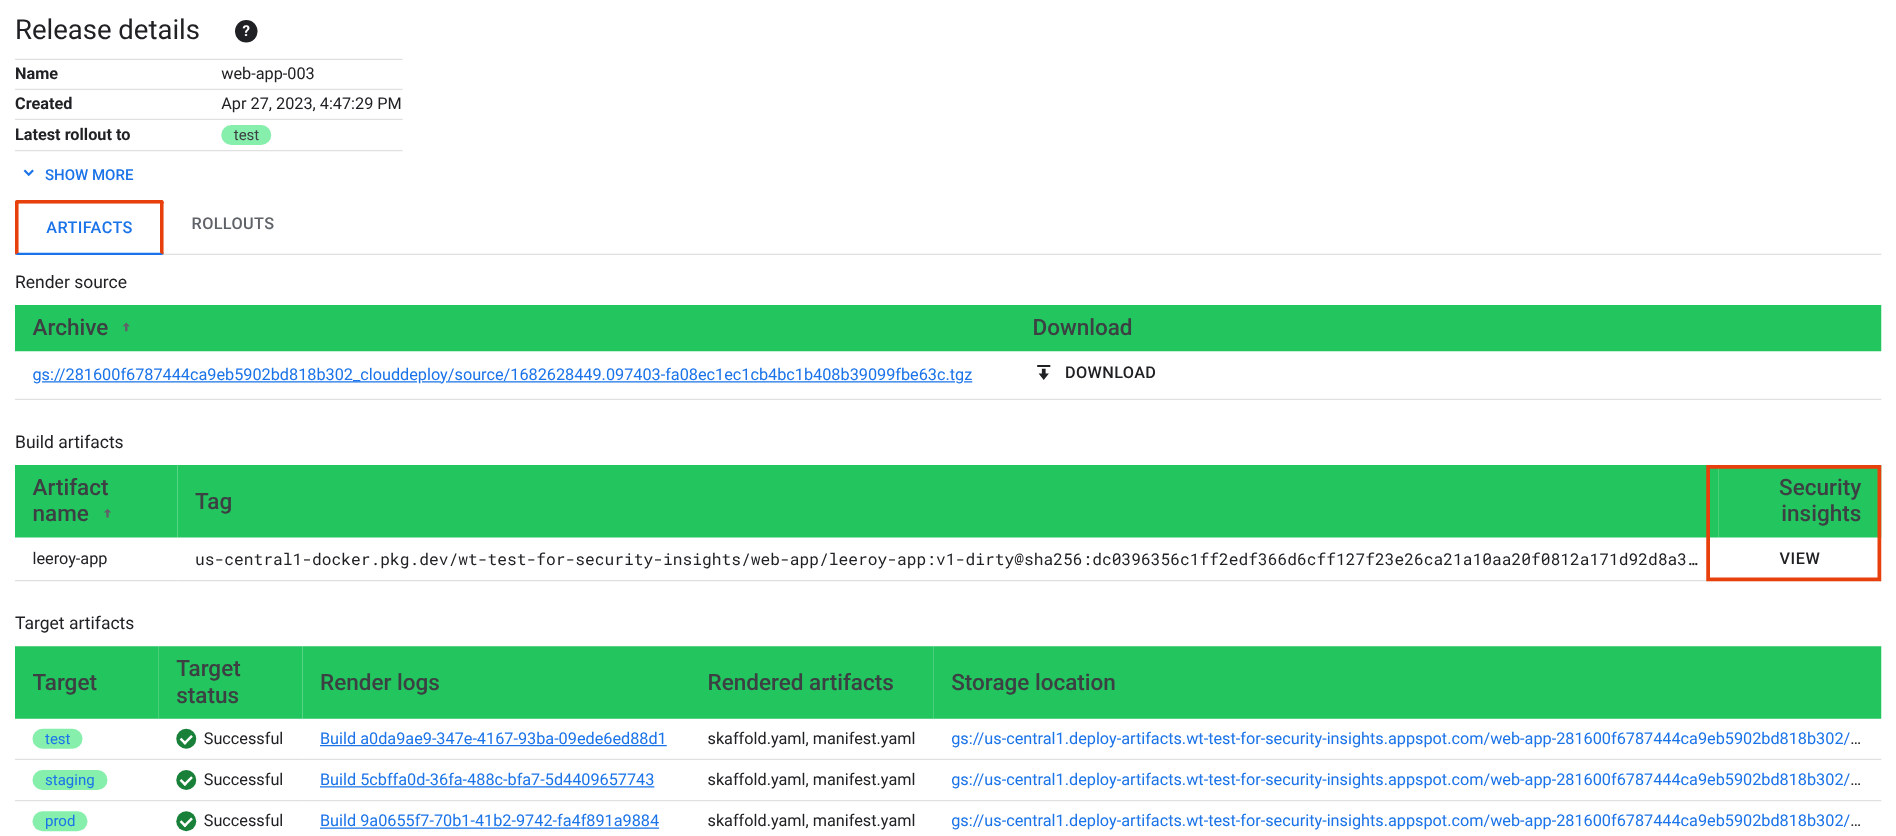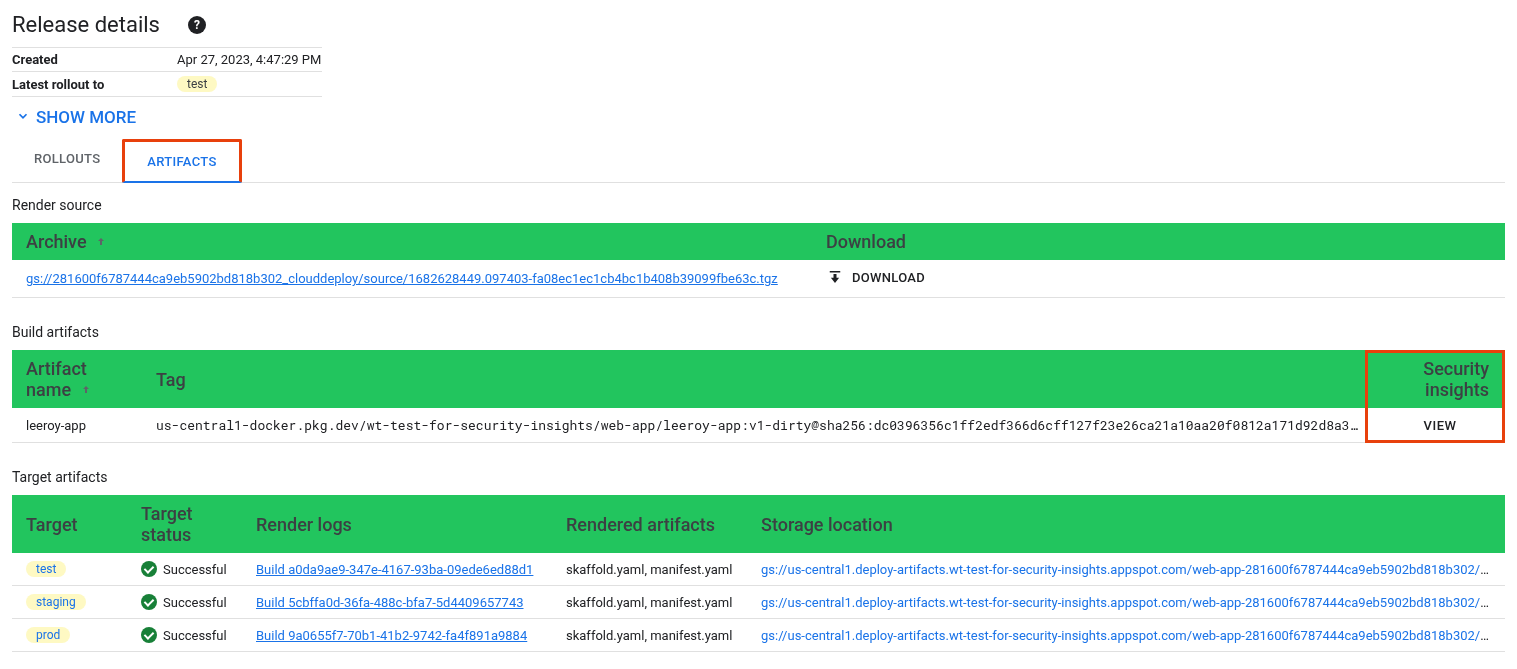--- a/index.html
+++ b/index.html
@@ -42,33 +42,33 @@
       align-items: center;
     }
     .details-key {
       width: 165px;
       font-weight: 700;
       font-size: 13px;
     }
     .details-val { flex: 1; font-size: 13px; }
     .chip {
       display: inline-block;
-      background: #fef9c3;
+      background: #86efac;
       border-radius: 10px;
       padding: 1px 10px;
       font-size: 12px;
       color: #3c4043;
     }
     .chip-link { color: #1a73e8; cursor: pointer; }
     .show-more {
       display: flex;
       align-items: center;
       gap: 6px;
       color: #1a73e8;
-      font-size: 17px;
+      font-size: 12px;
       font-weight: 500;
       padding: 10px 4px 12px 4px;
       cursor: pointer;
     }
     .tabs {
       display: flex;
       border-bottom: 1px solid #e0e0e0;
       margin-bottom: 14px;
     }
     .tab {
@@ -169,20 +169,24 @@
 </head>
 <body>
 
 <div class="page-title">
   <span>Release details</span>
   <span class="help-icon">?</span>
 </div>
 
 <div class="details-table">
   <div class="details-row">
+    <div class="details-key">Name</div>
+    <div class="details-val">web-app-003</div>
+  </div>
+  <div class="details-row">
     <div class="details-key">Created</div>
     <div class="details-val">Apr 27, 2023, 4:47:29 PM</div>
   </div>
   <div class="details-row">
     <div class="details-key">Latest rollout to</div>
     <div class="details-val">
       <span class="chip">test</span>
     </div>
   </div>
 </div>
@@ -190,22 +194,22 @@
 <div class="show-more">
   <span class="chevron-wrap">
     <svg viewBox="0 0 24 24" fill="none" stroke="#1a73e8" stroke-width="3">
         <polyline points="6 9 12 15 18 9"></polyline>
       </svg>
   </span>
   <span>SHOW MORE</span>
 </div>
 
 <div class="tabs">
+  <div class="tab active highlight-box">ARTIFACTS</div>
   <div class="tab">ROLLOUTS</div>
-  <div class="tab active highlight-box">ARTIFACTS</div>
 </div>
 
 <div class="section-title">Render source</div>
 <table class="data-table">
   <thead>
     <tr>
       <th class="col-archive">
         <span>Archive</span>
         <span class="sort-icon">
           <svg width="12" height="12" viewBox="0 0 24 24" fill="#5f6368">

